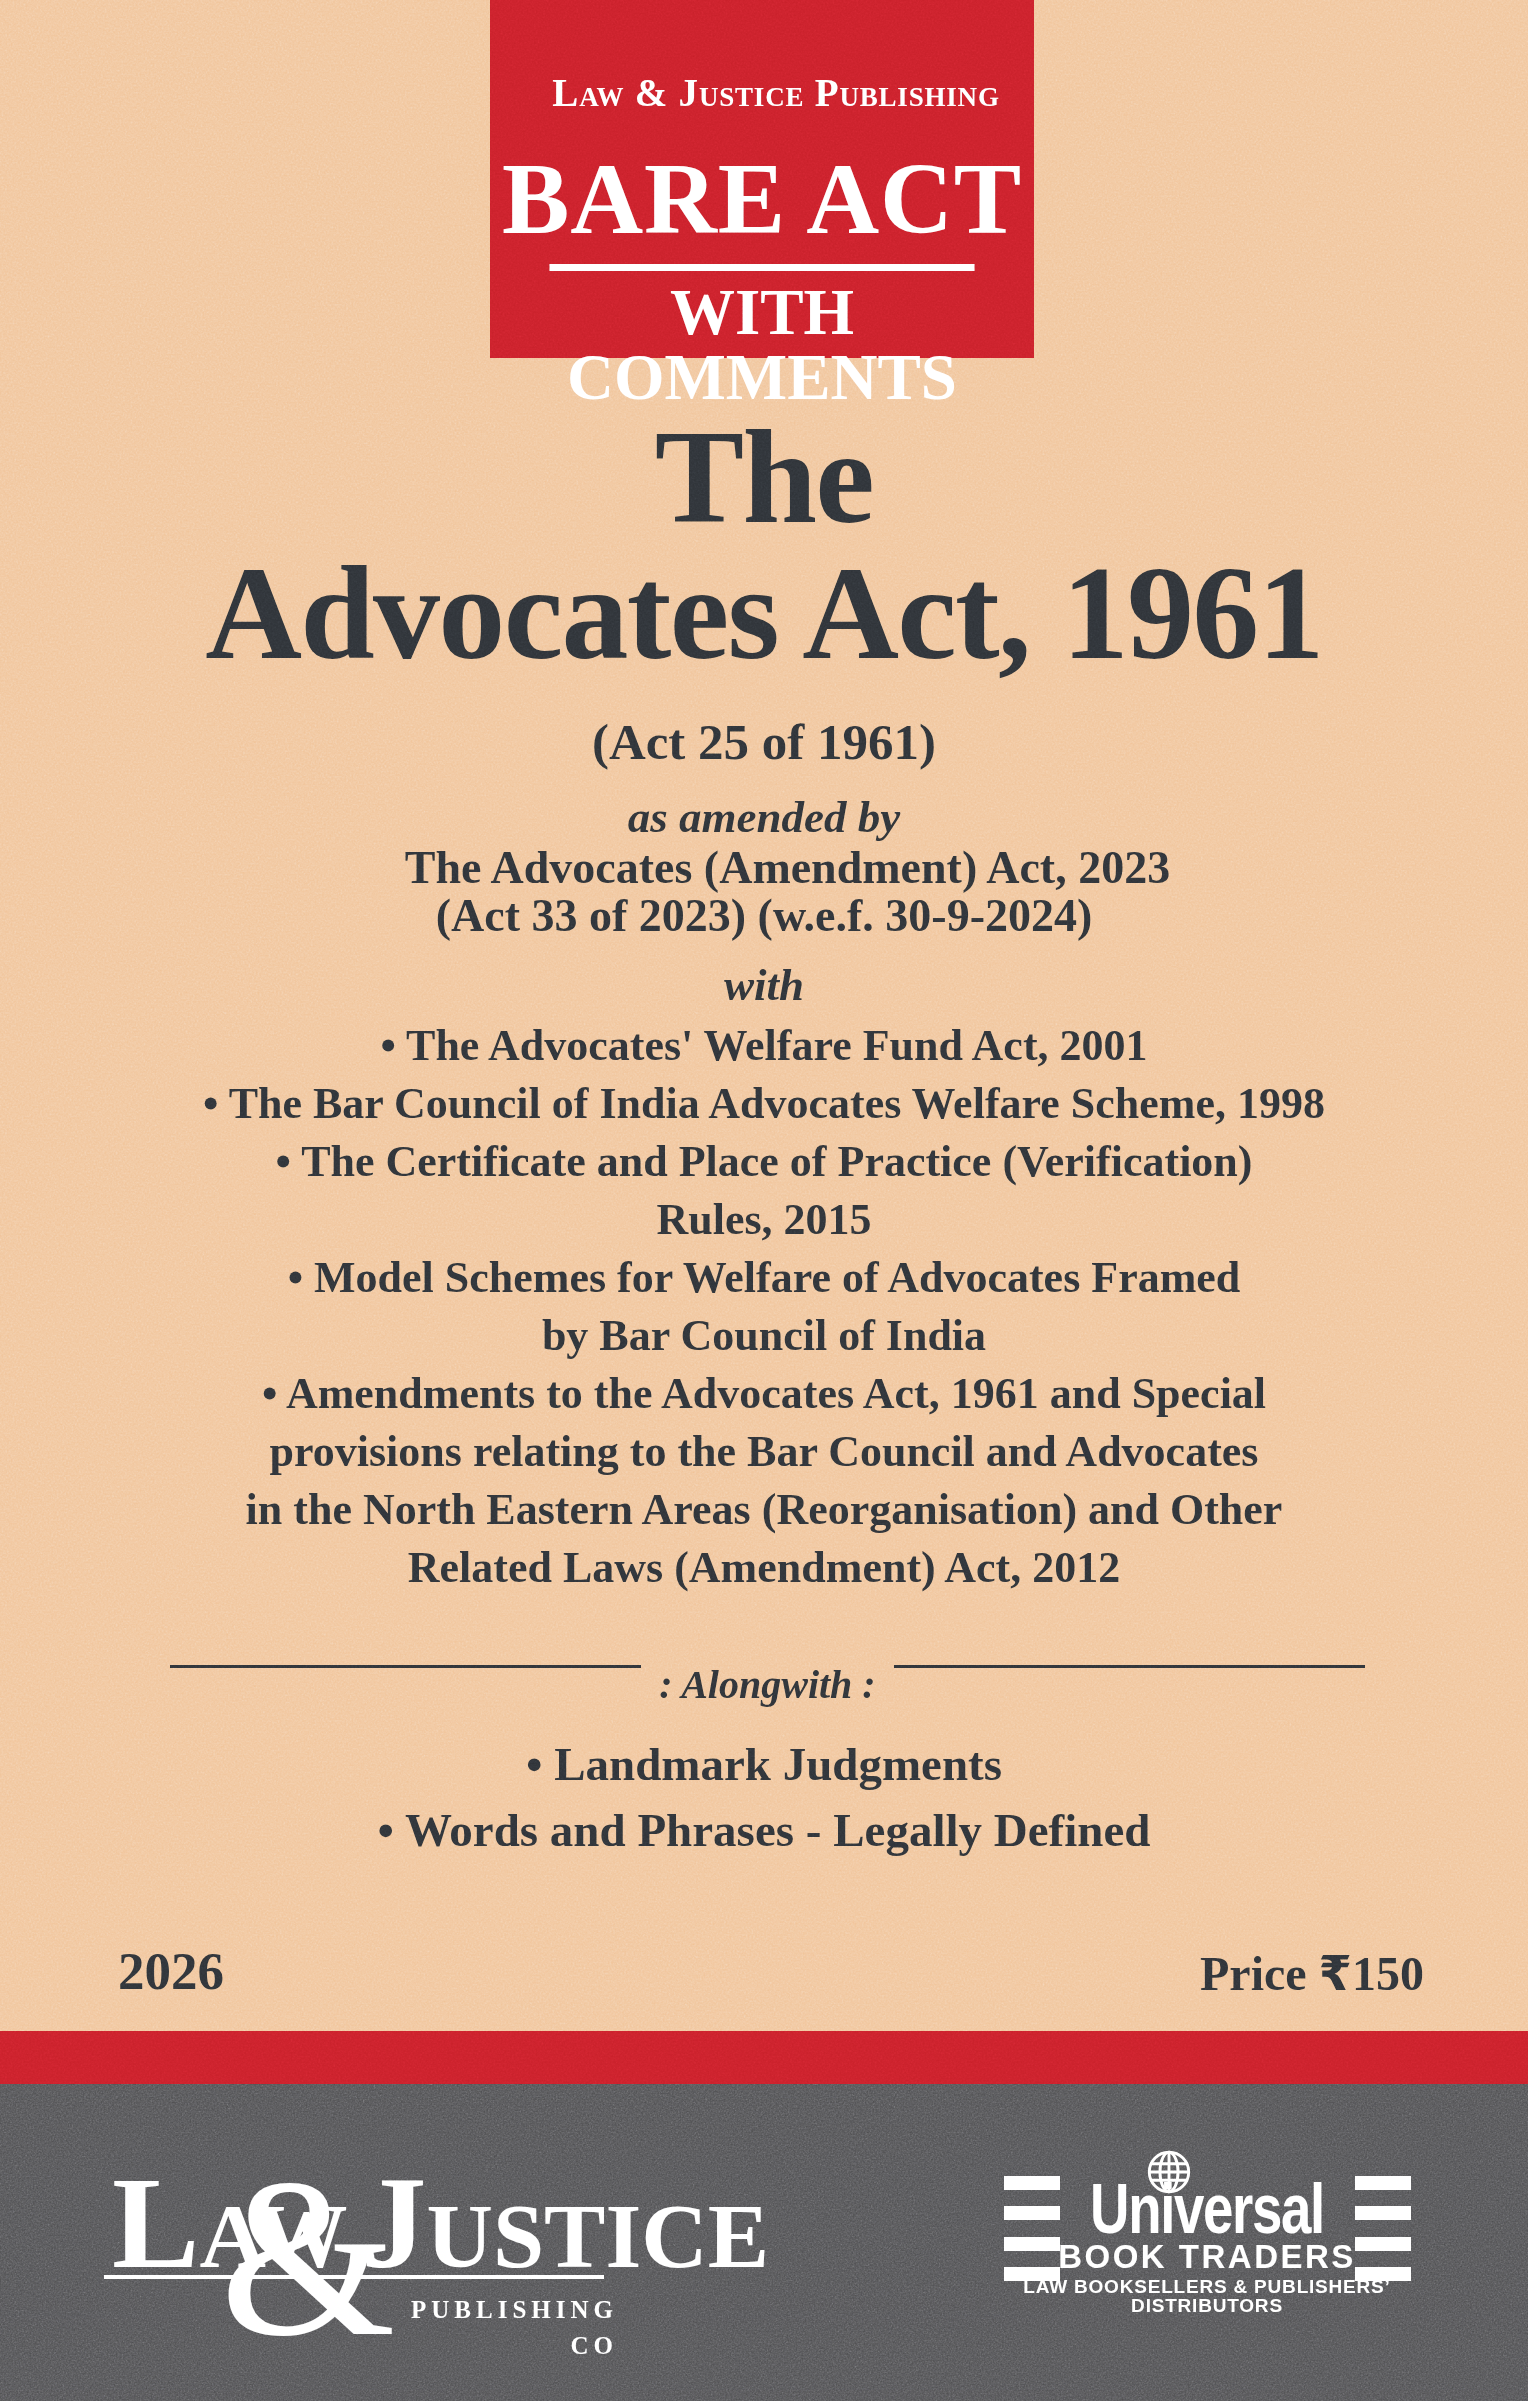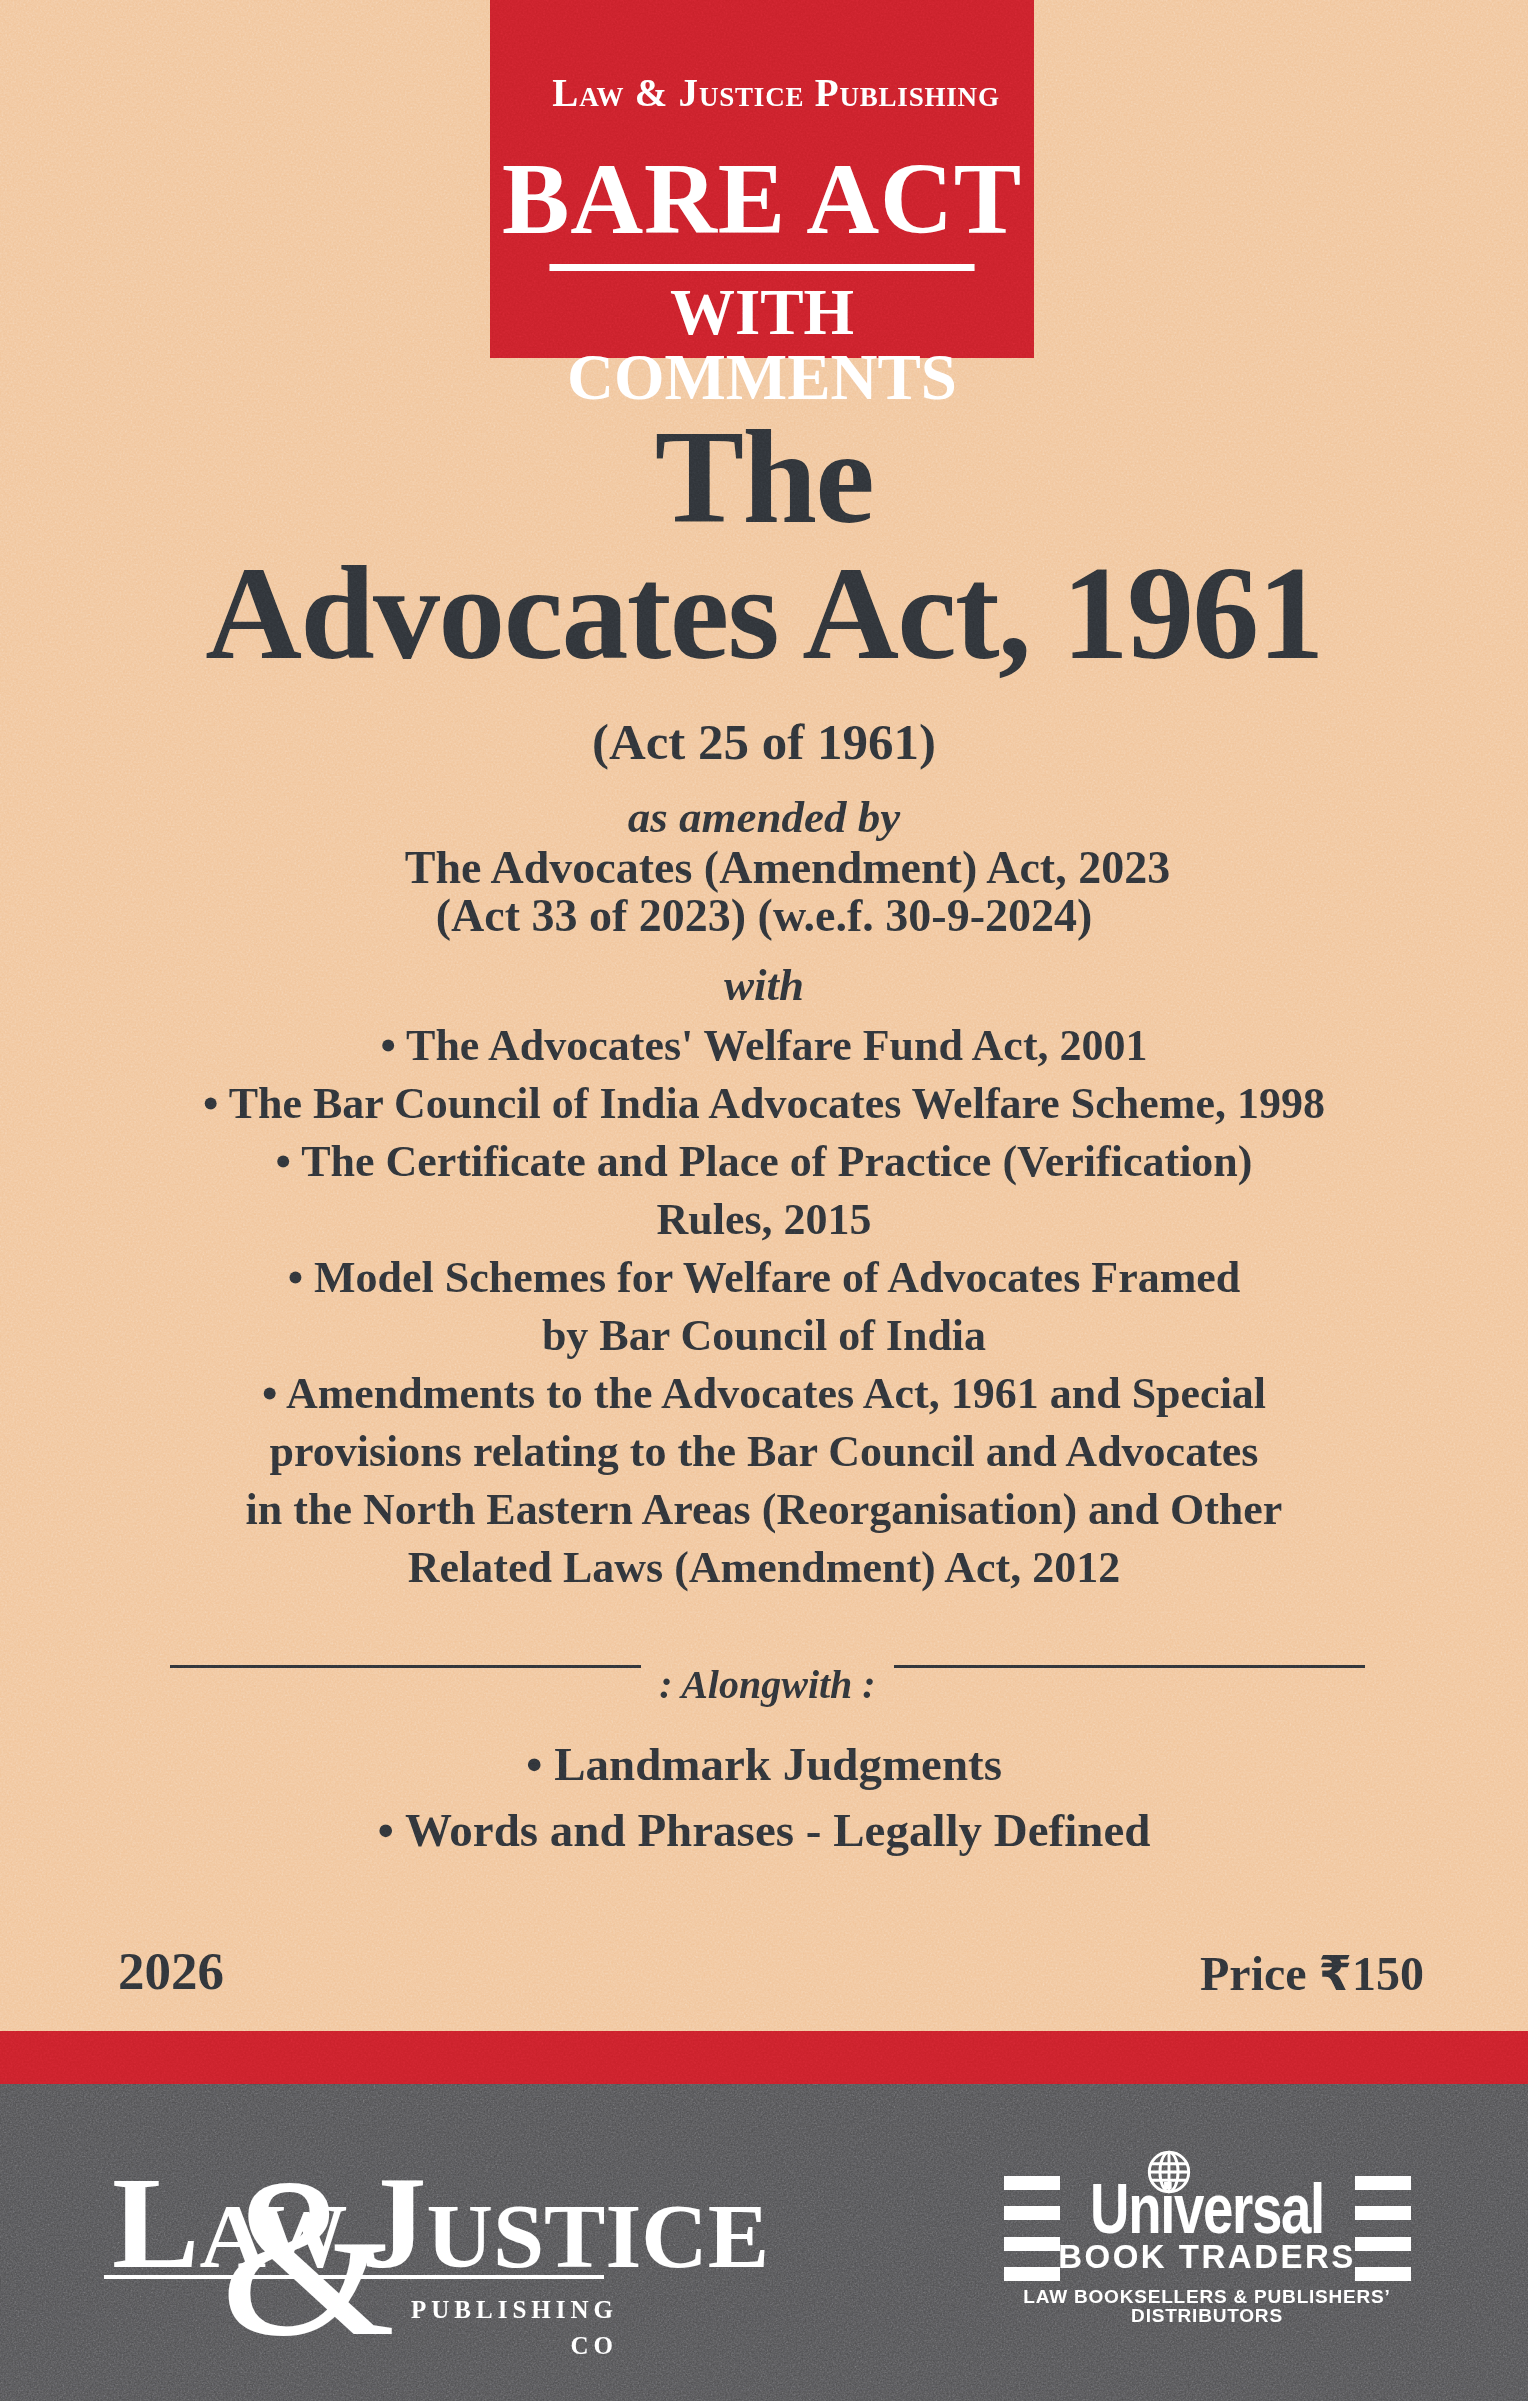--- a/index.html
+++ b/index.html
@@ -66,21 +66,21 @@
   .ubt{left:987px;top:65px;width:440px;height:166px;color:#ffffff;z-index:3;
        font-family:"Liberation Sans","DejaVu Sans",sans-serif;}
   .ubt-bars{width:56px;display:flex;flex-direction:column;gap:16.6px;}
   .ubt-bars-left{left:16.6px;top:26.6px;}
   .ubt-bars-right{left:368px;top:26.6px;}
   .ubt-bar{width:56px;height:14px;background:#ffffff;}
   .ubt-globe{left:159px;top:0;z-index:4;}
   .ubt-name{top:25px;font-weight:bold;font-size:70px;line-height:1;
             transform:scaleX(.78);transform-origin:50% 50%;letter-spacing:-1.7px;}
   .ubt-book{top:91px;font-weight:bold;font-size:33px;letter-spacing:2.5px;line-height:1;}
-  .ubt-tag{top:138px;font-weight:bold;font-size:19px;letter-spacing:0.8px;line-height:1;}
+  .ubt-tag{top:128px;font-weight:bold;font-size:19px;letter-spacing:0.8px;line-height:1;}
 </style>
 </head>
 <body>
 
 <div id="cover">
 
   <div class="abs banner">
     <div class="abs centered banner-publisher">Law &amp; Justice Publishing</div>
     <div class="abs centered banner-series">BARE ACT</div>
     <div class="abs banner-rule"></div>

